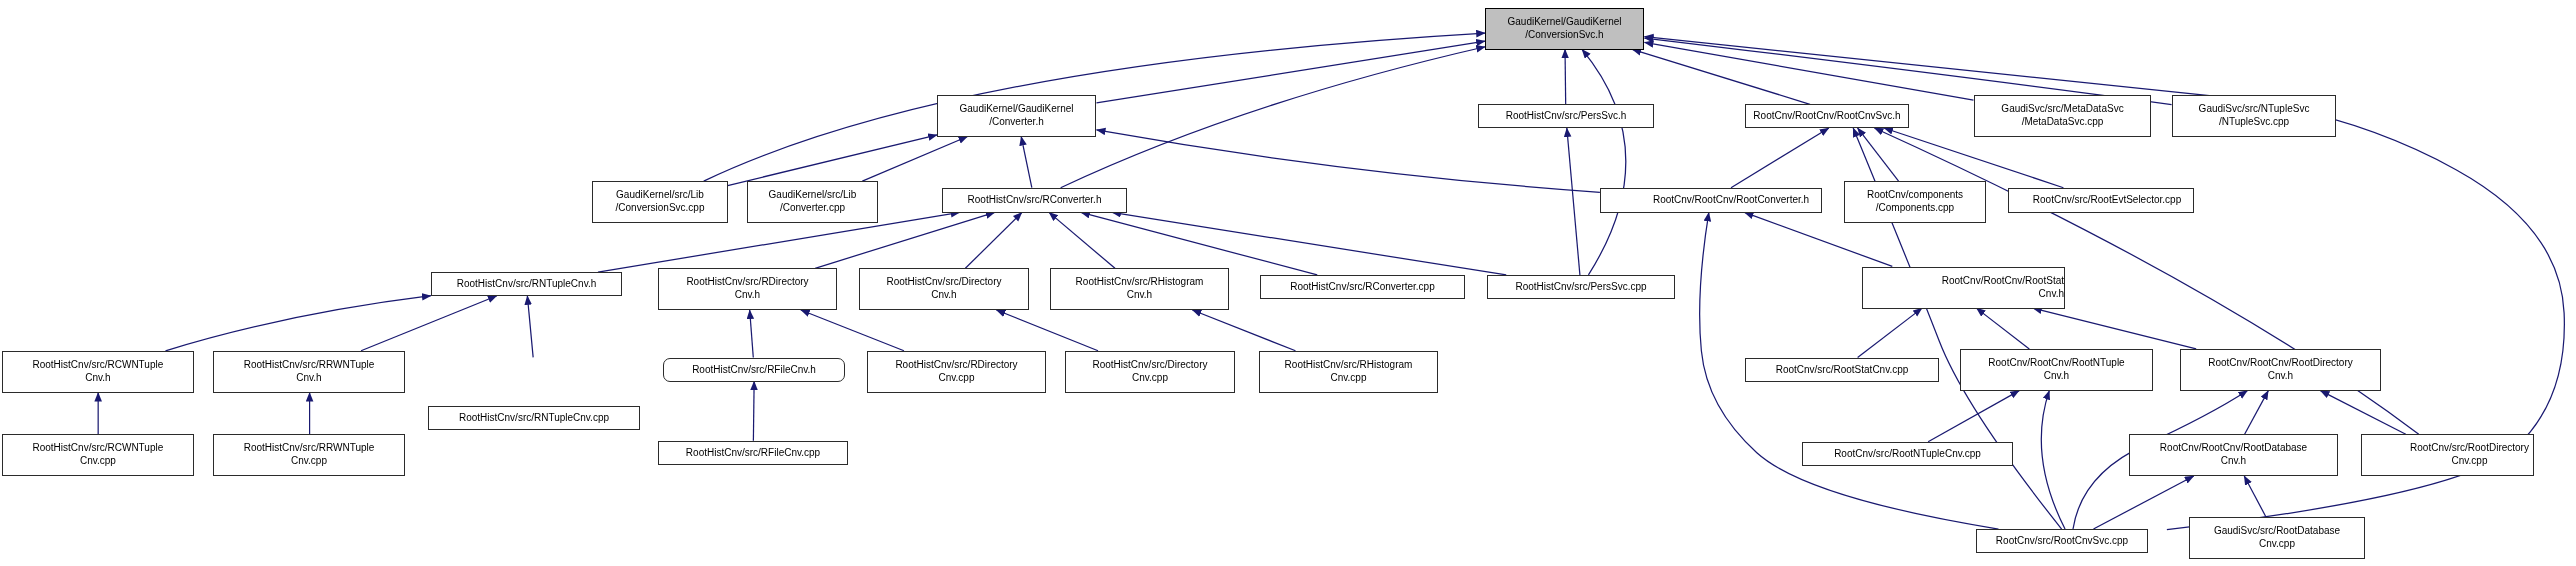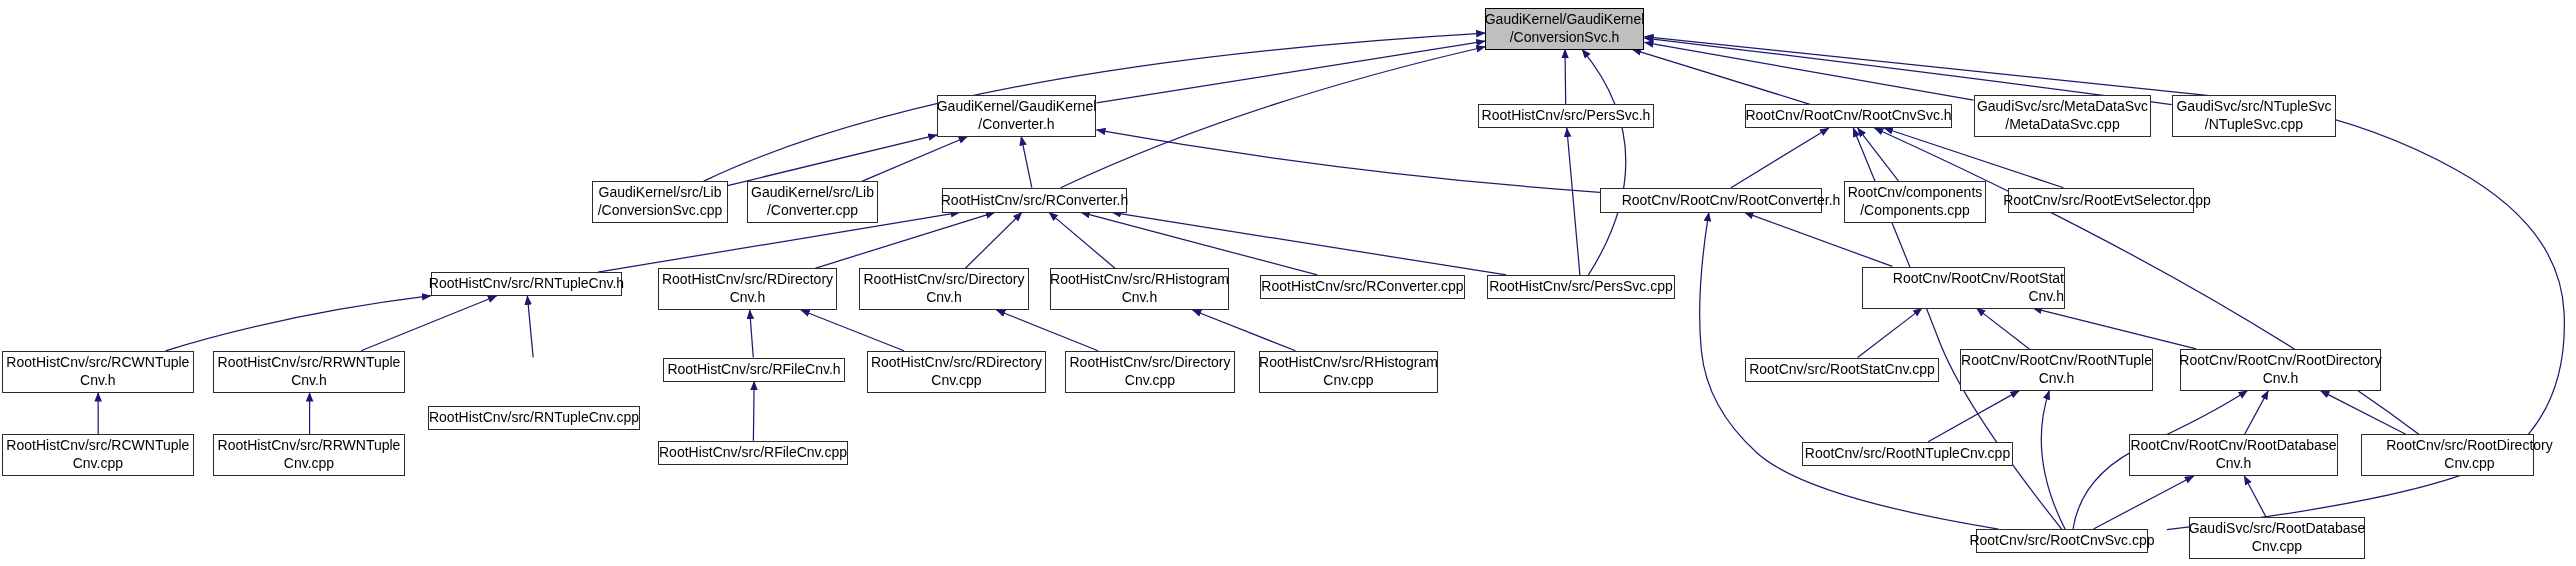--- a/index.html
+++ b/index.html
@@ -7,21 +7,21 @@
   svg.edges{position:absolute;left:0;top:0;width:2576px;height:566px;pointer-events:none;}
   .node{
     position:absolute;
     box-sizing:border-box;
     background:#ffffff;
     border:0.9px solid #2b2b2b;
     display:flex;
     flex-direction:column;
     align-items:center;
     justify-content:center;
-    font-size:14px;
+    font-size:10px;
     line-height:1.28;
     color:#000000;
     white-space:nowrap;
     text-align:center;
     cursor:pointer;
   }
   .node.root{
     background:#bfbfbf;
     border:1.9px solid #000000;
     cursor:default;
@@ -93,21 +93,21 @@
         <span>GaudiKernel/GaudiKernel</span>
         <span>/ConversionSvc.h</span>
       </div>
       <div class="node" style="left: 937px; top: 95px; width: 159px; height: 42px;">
         <span>GaudiKernel/GaudiKernel</span>
         <span>/Converter.h</span>
       </div>
       <div class="node" style="left: 1478px; top: 104px; width: 176px; height: 24px;">
         <span>RootHistCnv/src/PersSvc.h</span>
       </div>
-      <div class="node" style="left: 1745px; top: 104px; width: 207px; height: 24px;">
+      <div class="node" style="left: 1745px; top: 104px; width: 164px; height: 24px;">
         <span>RootCnv/RootCnv/RootCnvSvc.h</span>
       </div>
       <div class="node" style="left: 1974px; top: 95px; width: 177px; height: 42px;">
         <span>GaudiSvc/src/MetaDataSvc</span>
         <span>/MetaDataSvc.cpp</span>
       </div>
       <div class="node" style="left: 2172px; top: 95px; width: 164px; height: 42px;">
         <span>GaudiSvc/src/NTupleSvc</span>
         <span>/NTupleSvc.cpp</span>
       </div>
@@ -161,21 +161,21 @@
         <span>RootHistCnv/src/RCWNTuple</span>
         <span>Cnv.h</span>
       </div>
       <div class="node" style="left: 213px; top: 351px; width: 192px; height: 42px;">
         <span>RootHistCnv/src/RRWNTuple</span>
         <span>Cnv.h</span>
       </div>
       <div class="node" style="left: 428px; top: 358px; width: 212px; height: 24px; margin-top: 48px;">
         <span>RootHistCnv/src/RNTupleCnv.cpp</span>
       </div>
-      <div class="node" style="left: 663px; top: 358px; width: 182px; height: 24px;">
+      <div class="node" style="left: 663px; top: 358px; width: 182px; height: 24px; border-radius: 7px;">
         <span>RootHistCnv/src/RFileCnv.h</span>
       </div>
       <div class="node" style="left: 867px; top: 351px; width: 179px; height: 42px;">
         <span>RootHistCnv/src/RDirectory</span>
         <span>Cnv.cpp</span>
       </div>
       <div class="node" style="left: 1065px; top: 351px; width: 170px; height: 42px;">
         <span>RootHistCnv/src/Directory</span>
         <span>Cnv.cpp</span>
       </div>

